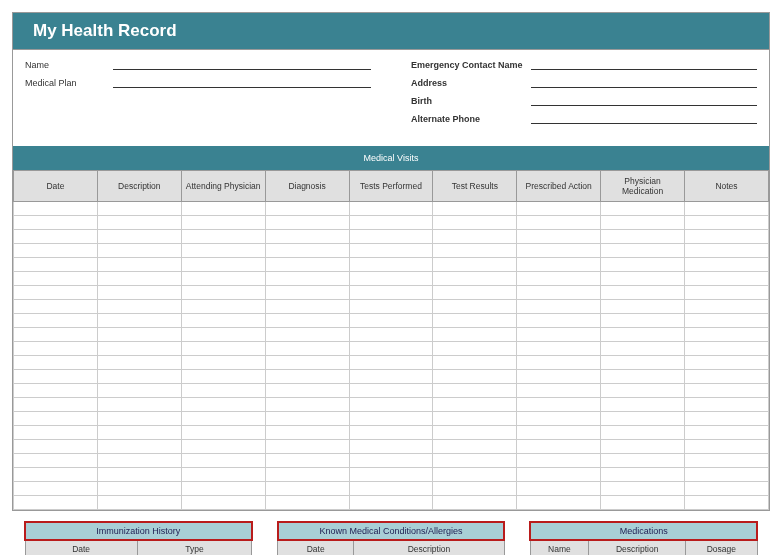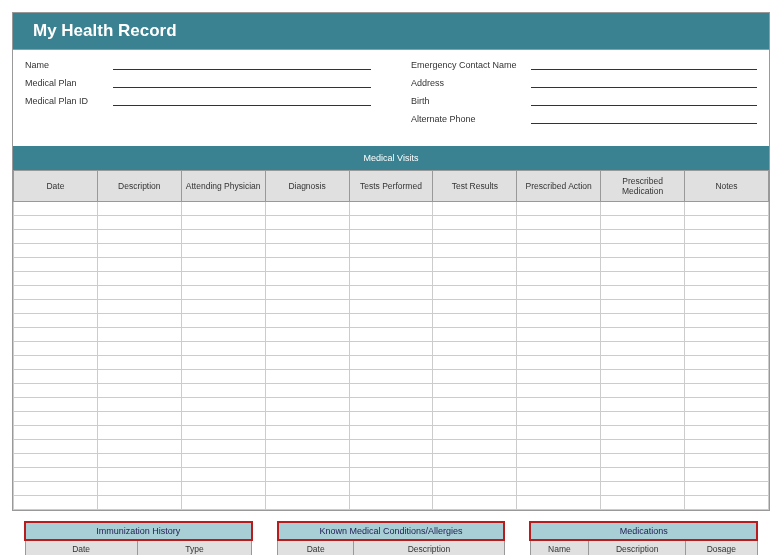--- a/index.html
+++ b/index.html
@@ -34,21 +34,21 @@
     display: flex;
     align-items: flex-end;
     margin-bottom: 6px;
   }
   .info-label {
     width: 88px;
     font-size: 9px;
     color: #333;
     white-space: nowrap;
   }
-  .info-col.right .info-label { width: 120px; }
+  .info-col.right .info-label { width: 120px; font-weight: bold; }
   .info-line {
     flex: 1;
     border-bottom: 1px solid #333;
     height: 12px;
   }
   .section-title {
     background: #3a8291;
     color: #fff;
     text-align: center;
     font-size: 9px;
@@ -106,24 +106,20 @@
   <div class="title-bar">My Health Record</div>
 
   <div class="info-section">
     <div class="info-col">
       <div class="info-row">
         <span class="info-label">Name</span>
         <span class="info-line"></span>
       </div>
       <div class="info-row">
         <span class="info-label">Medical Plan</span>
-        <span class="info-line"></span>
-      </div>
-      <div class="info-row">
-        <span class="info-label">Medical Plan ID</span>
         <span class="info-line"></span>
       </div>
     </div>
     <div class="info-col right">
       <div class="info-row">
         <span class="info-label">Emergency Contact Name</span>
         <span class="info-line"></span>
       </div>
       <div class="info-row">
         <span class="info-label">Address</span>
@@ -144,21 +140,21 @@
   <table class="main">
     <thead>
       <tr>
         <th>Date</th>
         <th>Description</th>
         <th>Attending Physician</th>
         <th>Diagnosis</th>
         <th>Tests Performed</th>
         <th>Test Results</th>
         <th>Prescribed Action</th>
-        <th>Prescribed Medication</th>
+        <th>Physician Medication</th>
         <th>Notes</th>
       </tr>
     </thead>
     <tbody id="visits-body">
         <tr>
           <td></td>
           <td></td>
           <td></td>
           <td></td>
           <td></td>

